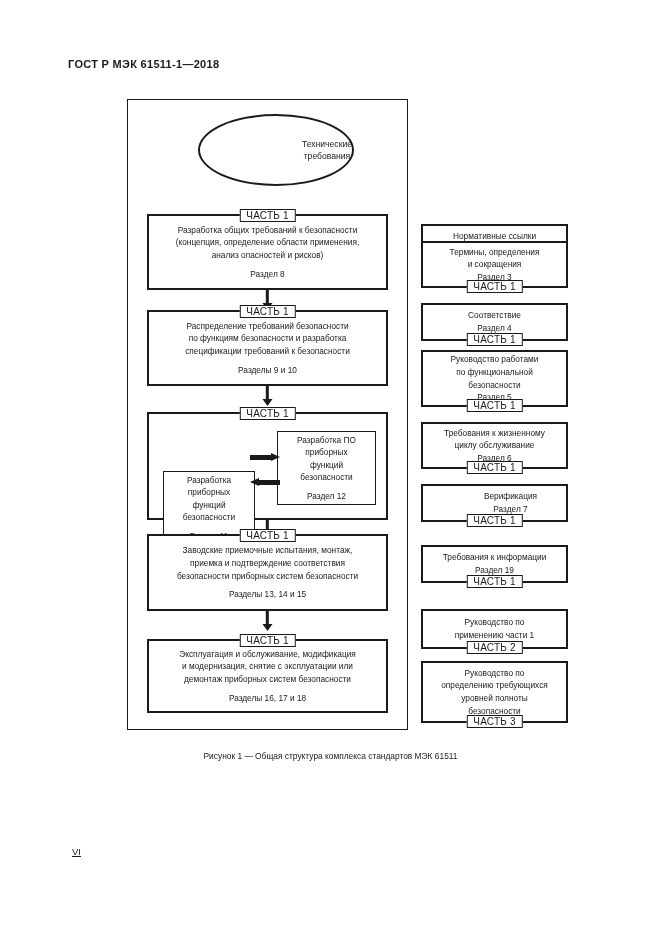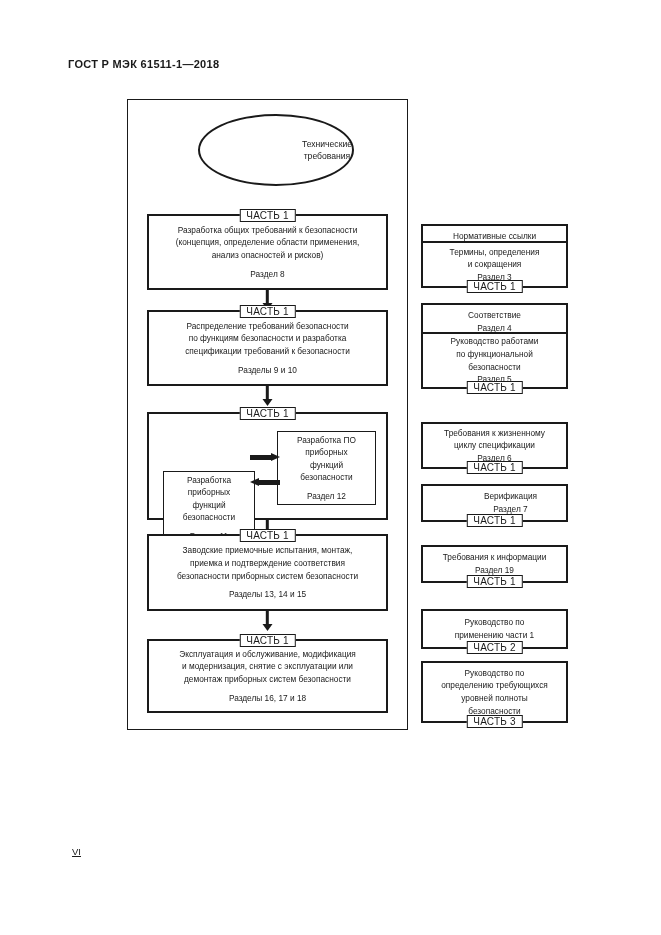--- a/index.html
+++ b/index.html
@@ -220,31 +220,31 @@
     <span class="line">Раздел 3</span>
     <span class="tag bottom">ЧАСТЬ 1</span>
   </div>
 
   <div class="fbox rbox" style="top:303px;height:38px;">
     <span class="line">Соответствие</span>
     <span class="line">Раздел 4</span>
     <span class="tag bottom">ЧАСТЬ 1</span>
   </div>
 
-  <div class="fbox rbox" style="top:332px;height:57px;">
+  <div class="fbox rbox" style="top:350px;height:57px;">
     <span class="line">Руководство работами</span>
     <span class="line">по функциональной</span>
     <span class="line">безопасности</span>
     <span class="line">Раздел 5</span>
     <span class="tag bottom">ЧАСТЬ 1</span>
   </div>
 
   <div class="fbox rbox" style="top:422px;height:47px;">
     <span class="line">Требования к жизненному</span>
-    <span class="line">циклу спецификации</span>
+    <span class="line">циклу обслуживание</span>
     <span class="line">Раздел 6</span>
     <span class="tag bottom">ЧАСТЬ 1</span>
   </div>
 
   <div class="fbox rbox" style="top:484px;height:38px;padding-left:32px;">
     <span class="line">Верификация</span>
     <span class="line">Раздел 7</span>
     <span class="tag bottom">ЧАСТЬ 1</span>
   </div>
 
@@ -261,15 +261,16 @@
   </div>
 
   <div class="fbox rbox" style="top:661px;height:62px;">
     <span class="line">Руководство по</span>
     <span class="line">определению требующихся</span>
     <span class="line">уровней полноты</span>
     <span class="line">безопасности</span>
     <span class="tag bottom">ЧАСТЬ 3</span>
   </div>
 
+  <div id="caption">Рисунок 1 — Общая структура комплекса стандартов МЭК 61511</div>
 </div>
 
 <div id="folio">VI</div>
 
 </body></html>

